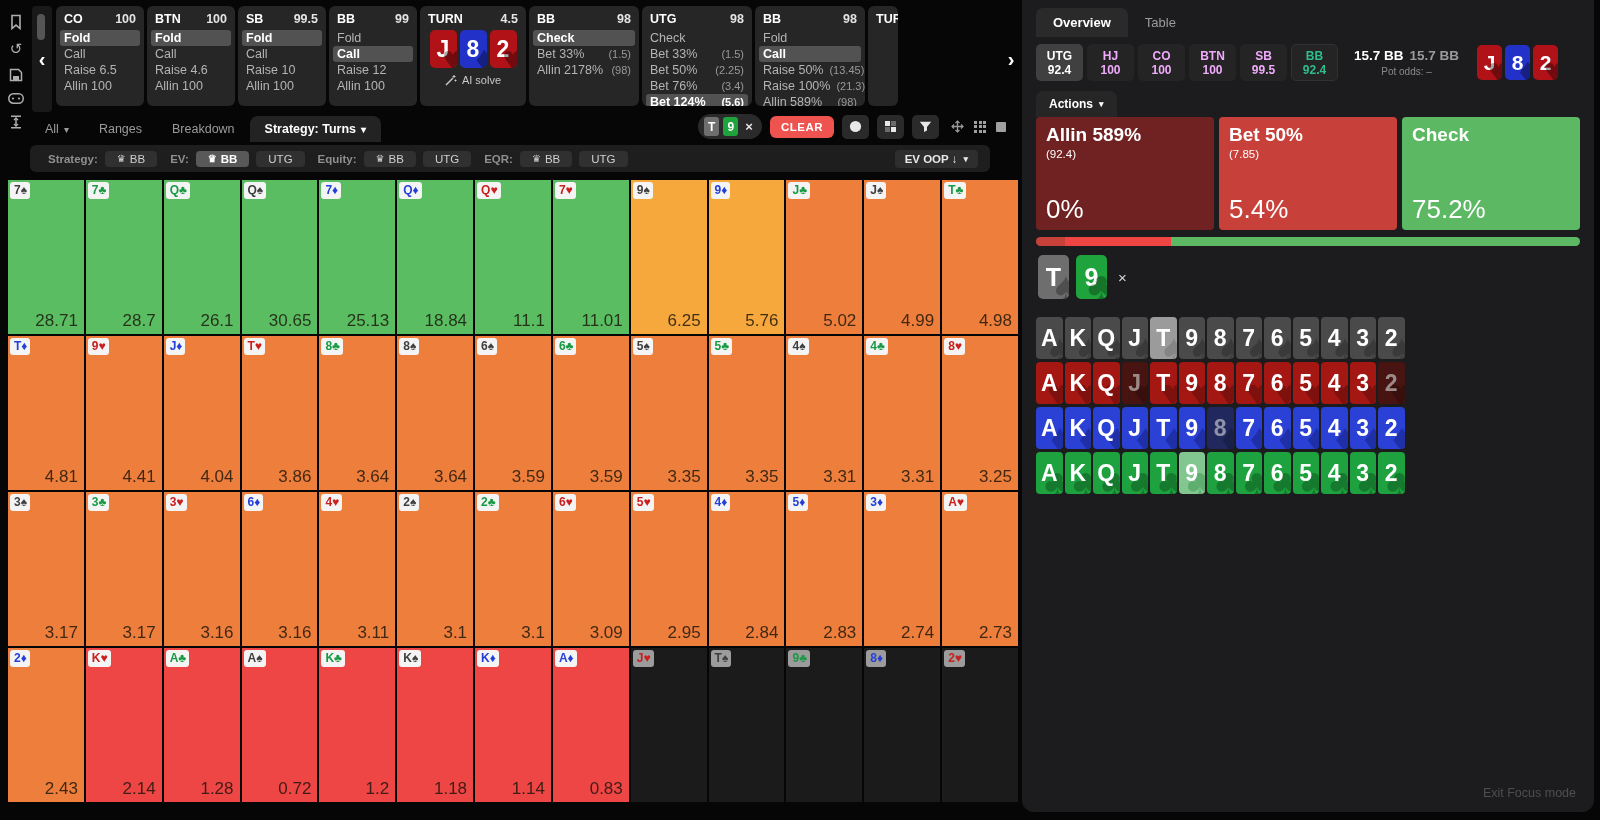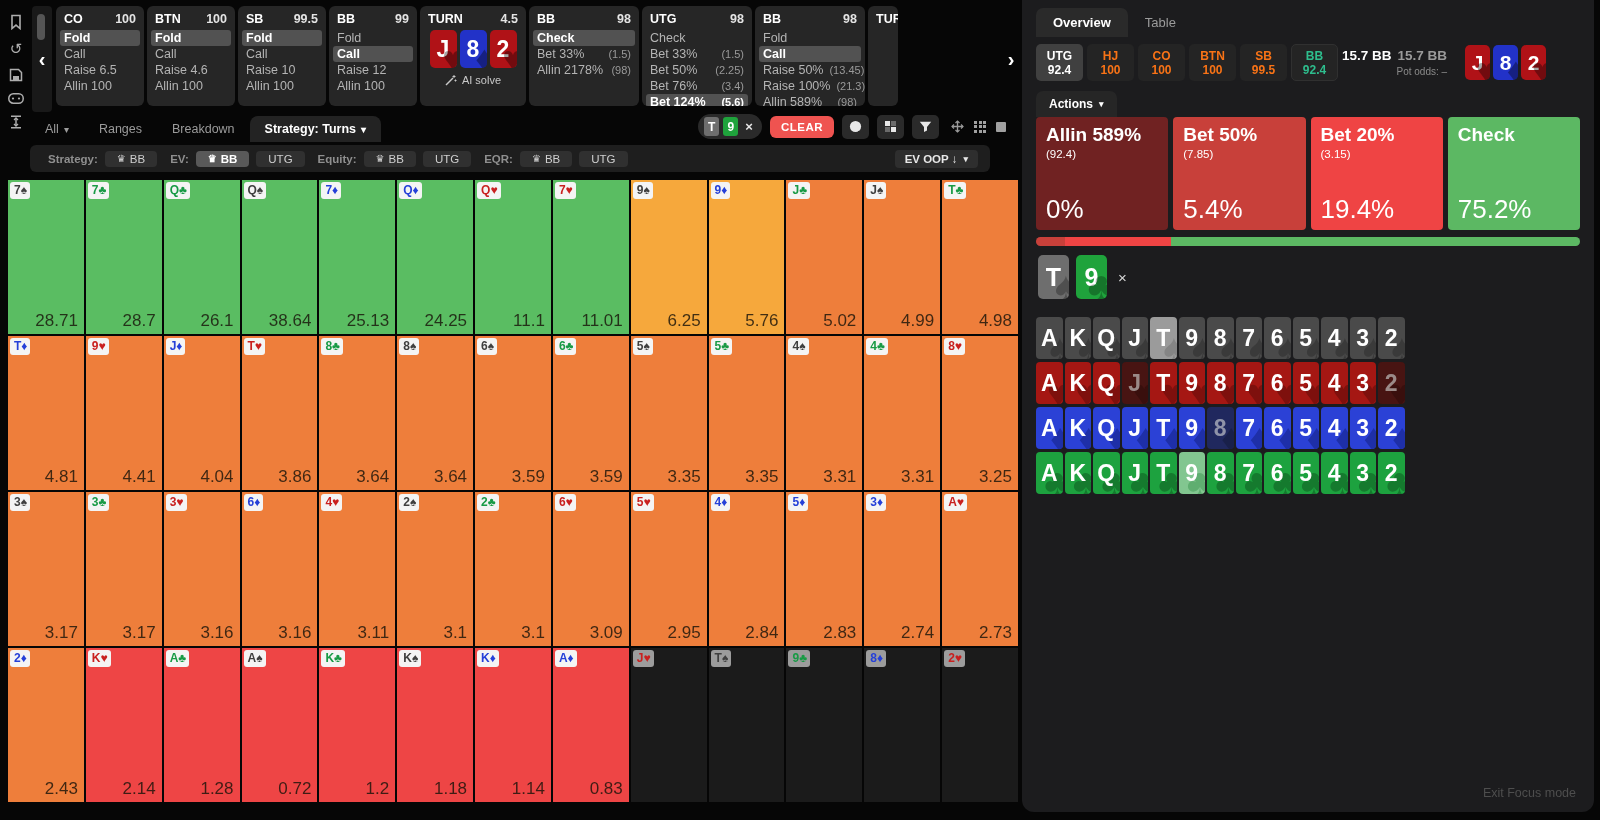--- a/index.html
+++ b/index.html
@@ -79,24 +79,24 @@
   .gcell.dead .cornchip { background:#9c9c9c; }
 
   
   .rpanel { position:absolute; left:1022px; top:0; width:572px; height:812px; background:#1c1c1e;
     border-radius:0 0 12px 12px; padding:8px 14px; }
   .rtabs { display:flex; align-items:flex-end; }
   .rtab { padding:7px 17px; font-size:13px; color:#9b9b9b; cursor:pointer; }
   .rtab.active { background:#2a2a2a; border-radius:7px 7px 0 0; color:#fff; font-weight:bold; }
   .posrow { display:flex; gap:4px; margin-top:7px; align-items:center; }
   .poschip { width:47px; height:37px; background:#242424; border-radius:5px; display:flex; flex-direction:column;
-    align-items:center; justify-content:center; font-size:12px; font-weight:bold; color:#f97316; line-height:14px; cursor:pointer; }
+    align-items:center; justify-content:center; font-size:12px; font-weight:bold; color:#f0abfc; line-height:14px; cursor:pointer; }
   .poschip.active { background:#404040; color:#fff; }
   .poschip.hero { color:#2ebd8d; border:1px solid #303030; }
-  .potinfo { text-align:right; }
+  .potinfo { margin-left:12px; text-align:center; }
   .potline { font-size:13.5px; font-weight:bold; color:#fff; white-space:nowrap; }
   .potline .alt { color:#9a9a9a; margin-left:6px; }
   .oddsline { font-size:10px; color:#8a8a8a; margin-top:3px; }
   .rboard { display:flex; gap:3px; margin-left:14px; }
   .rboard .pcard { width:25px; height:35px; font-size:21px; border-radius:5px; }
 
   .actionslabel { display:inline-flex; align-items:center; gap:6px; margin-top:10px; background:#262626;
     border-radius:7px 7px 0 0; padding:6px 13px; font-size:12px; font-weight:bold; color:#fff; cursor:pointer; }
   .actioncards { display:flex; gap:5px; }
   .acard { flex:1; height:113px; border-radius:4px; padding:7px 10px; position:relative; color:#fff; cursor:pointer; }
@@ -442,29 +442,29 @@
       <div class="gcell" style="background: rgb(90, 189, 98);">
         <div class="cornchip" style="color: rgb(24, 154, 69);">7♣</div>
         <div class="val">28.7</div>
       </div>
       <div class="gcell" style="background: rgb(90, 189, 98);">
         <div class="cornchip" style="color: rgb(24, 154, 69);">Q♣</div>
         <div class="val">26.1</div>
       </div>
       <div class="gcell" style="background: rgb(90, 189, 98);">
         <div class="cornchip" style="color: rgb(63, 63, 63);">Q♠</div>
-        <div class="val">38.64</div>
+        <div class="val">30.65</div>
       </div>
       <div class="gcell" style="background: rgb(90, 189, 98);">
         <div class="cornchip" style="color: rgb(37, 64, 216);">7♦</div>
         <div class="val">25.13</div>
       </div>
       <div class="gcell" style="background: rgb(90, 189, 98);">
         <div class="cornchip" style="color: rgb(37, 64, 216);">Q♦</div>
-        <div class="val">24.25</div>
+        <div class="val">18.84</div>
       </div>
       <div class="gcell" style="background: rgb(90, 189, 98);">
         <div class="cornchip" style="color: rgb(201, 32, 31);">Q♥</div>
         <div class="val">11.1</div>
       </div>
       <div class="gcell" style="background: rgb(90, 189, 98);">
         <div class="cornchip" style="color: rgb(201, 32, 31);">7♥</div>
         <div class="val">11.01</div>
       </div>
       <div class="gcell" style="background: rgb(246, 168, 60);">
@@ -690,25 +690,20 @@
       <div class="acard" style="background: rgb(112, 34, 34);">
         <div class="at">Allin 589%</div>
         <div class="as">(92.4)</div>
         <div class="ap">0%</div>
       </div>
       <div class="acard" style="background: rgb(200, 64, 58);">
         <div class="at">Bet 50%</div>
         <div class="as">(7.85)</div>
         <div class="ap">5.4%</div>
       </div>
-      <div class="acard" style="background: rgb(239, 68, 68);">
-        <div class="at">Bet 20%</div>
-        <div class="as">(3.15)</div>
-        <div class="ap">19.4%</div>
-      </div>
       <div class="acard" style="background: rgb(92, 184, 99);">
         <div class="at">Check</div>
         <div class="ap">75.2%</div>
       </div>
     </div>
   <div class="stratbar" id="stratbar">
       <i style="width: 5.4%; background: rgb(200, 64, 58);"></i>
       <i style="width: 19.4%; background: rgb(239, 68, 68);"></i>
       <i style="width: 75.2%; background: rgb(92, 184, 99);"></i>
     </div>

